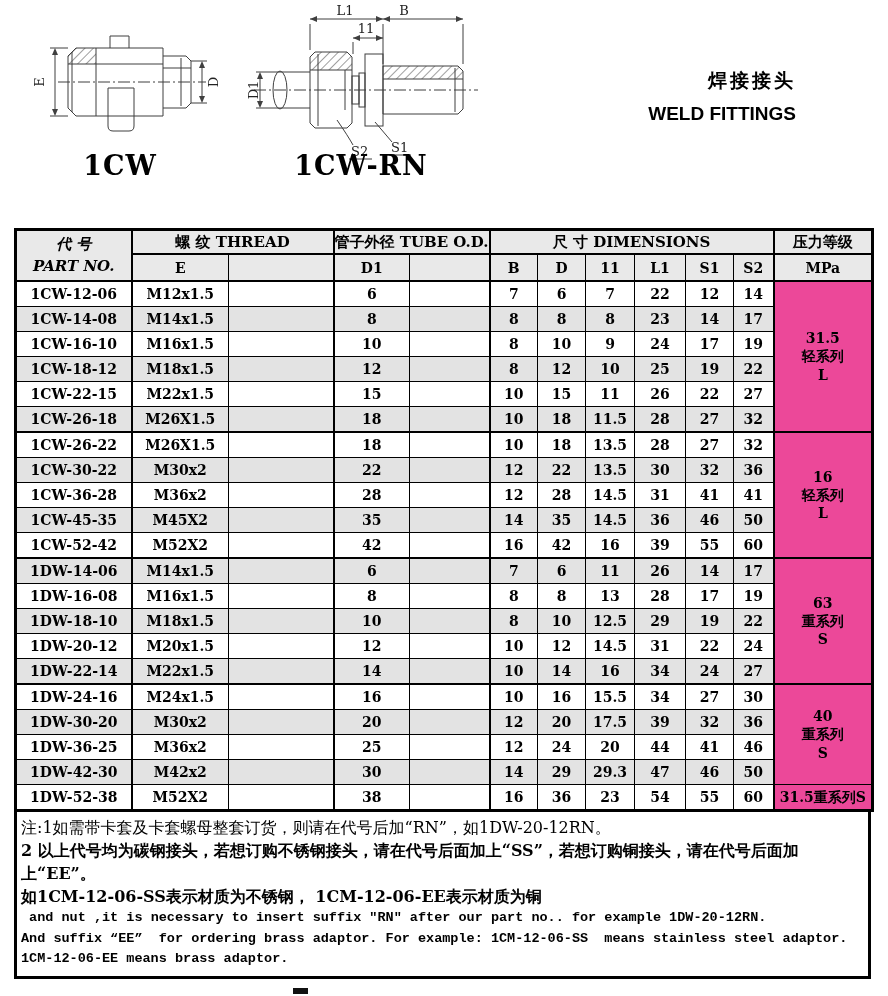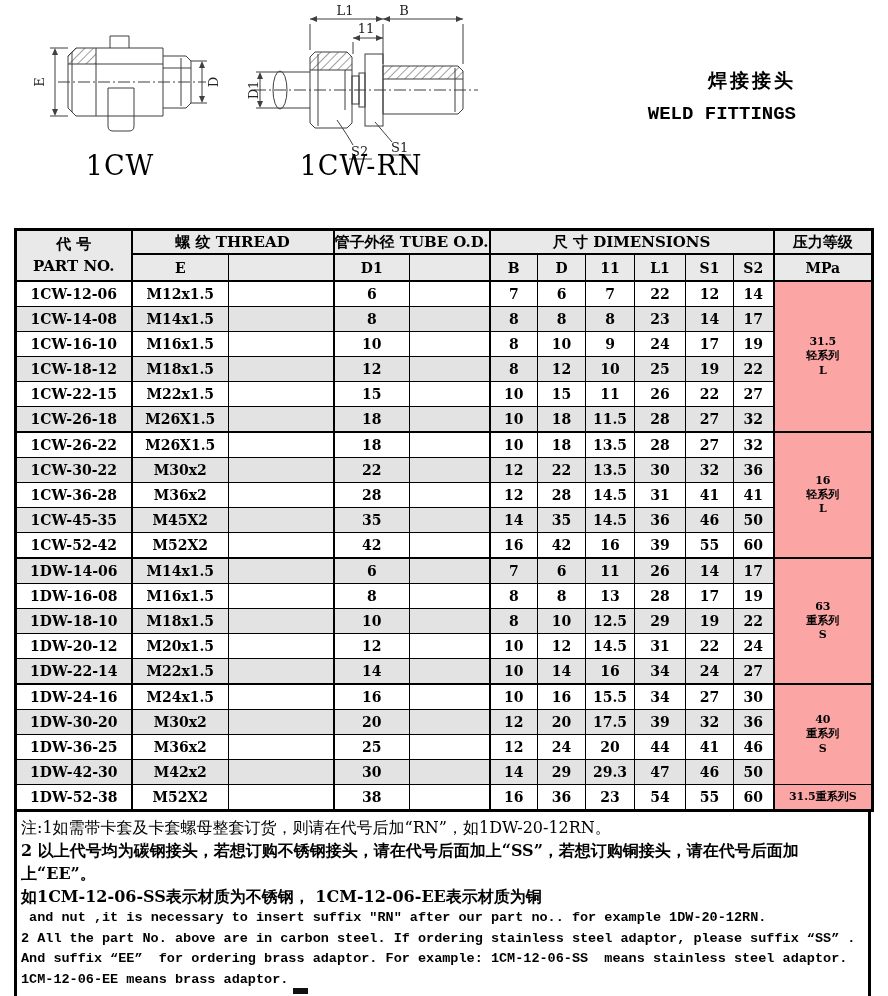--- a/index.html
+++ b/index.html
@@ -5,36 +5,36 @@
   html,body{margin:0;padding:0;background:#fff;}
   .page{position:relative;width:888px;height:996px;background:#fff;overflow:hidden;
         font-family:"DejaVu Serif","Liberation Serif",serif;color:#000;}
   
   .drawing{position:absolute;overflow:visible;}
   .drawing path,.drawing line,.drawing rect,.drawing ellipse{stroke:#3f3f3f;stroke-width:1;fill:none;}
   .drawing .hatch{stroke:none;}
   .drawing text{font-family:"DejaVu Serif",serif;font-size:13px;fill:#222;stroke:none;}
   .drawing .cl{stroke-dasharray:12 3 2 3;stroke-width:1;}
   .drawing .arrow{fill:#3f3f3f;stroke:none;}
-  .model-label{position:absolute;text-align:center;font-weight:normal;font-size:27px;line-height:31px;letter-spacing:1px;}
+  .model-label{position:absolute;text-align:center;font-weight:bold;font-size:27px;line-height:31px;letter-spacing:1px;}
   .title-block{position:absolute;left:586px;top:44px;width:210px;text-align:right;margin-top:24px;}
   .title-zh{font-size:19px;font-weight:bold;letter-spacing:3px;}
-  .title-en{font-size:19px;font-weight:bold;margin-top:9px;font-family:Liberation Mono, monospace;letter-spacing:0;}
+  .title-en{font-size:19px;font-weight:bold;margin-top:9px;font-family:Liberation Sans, sans-serif;letter-spacing:0;}
   
   .content{position:absolute;left:14px;top:228px;width:857px;}
   table{border-collapse:collapse;table-layout:fixed;width:857px;border:3px solid #000;}
   th,td{border:1px solid #000;text-align:center;vertical-align:middle;padding:0;
         font-weight:bold;font-size:14px;white-space:nowrap;overflow:hidden;}
   thead th{background:#e9e9e9;}
   tr.h1 th{height:22px;border-bottom:2px solid #000;font-size:15px;}
   tr.h2 th{height:25px;border-bottom:2.5px solid #000;}
-  th.partno{font-size:15px;line-height:1.45;}
+  th.partno{font-size:15px;line-height:1.45;font-style:italic;}
   tbody td{height:24px;}
   tr.alt td{background:#e3e3e3;}
-  td.c11,tr.alt td.c11{background:#fca5a5;font-size:11px;line-height:1.3;}
+  td.c11,tr.alt td.c11{background:#ec4899;font-size:14px;line-height:1.3;}
   tr.gtop td{border-top:2.5px solid #000;margin-top:8px;}
   .vr{border-right:2.5px solid #000 !important;}
   
   .notes{border:3px solid #000;border-top:none;padding:4px 6px 6px 4px;background:#fff;}
   .note-zh{font-size:16px;line-height:23px;white-space:pre-wrap;}
   .note-zh.bold{font-weight:bold;}
   .note-en{font-family:"Liberation Mono",monospace;font-weight:bold;font-size:13.5px;line-height:20.5px;white-space:pre-wrap;}
   .note-en.first{margin-top:4px;}
   .artifact{position:absolute;left:293px;top:988px;width:15px;height:6px;background:#111;}
 </style>
@@ -493,20 +493,19 @@
             </td>
           </tr>
         </tbody>
     </table>
 
     <div class="notes">
       <div class="note-zh">注:1如需带卡套及卡套螺母整套订货，则请在代号后加“RN”，如1DW-20-12RN。</div>
       <div class="note-zh bold">2 以上代号均为碳钢接头，若想订购不锈钢接头，请在代号后面加上“SS”，若想订购铜接头，请在代号后面加上“EE”。</div>
       <div class="note-zh bold">如1CM-12-06-SS表示材质为不锈钢， 1CM-12-06-EE表示材质为铜</div>
       <div class="note-en"> and nut ,it is necessary to insert suffix ″RN″ after our part no.. for example 1DW-20-12RN.</div>
-      <div class="note-en">2 All the part No. above are in carbon steel. If ordering stainless steel adaptor, please suffix “SS” .</div>
       <div class="note-en">And suffix “EE”  for ordering brass adaptor. For example: 1CM-12-06-SS  means stainless steel adaptor.</div>
       <div class="note-en">1CM-12-06-EE means brass adaptor.</div>
     </div>
   </div>
 
   <div class="artifact"></div>
 </div>
 
 </body></html>

